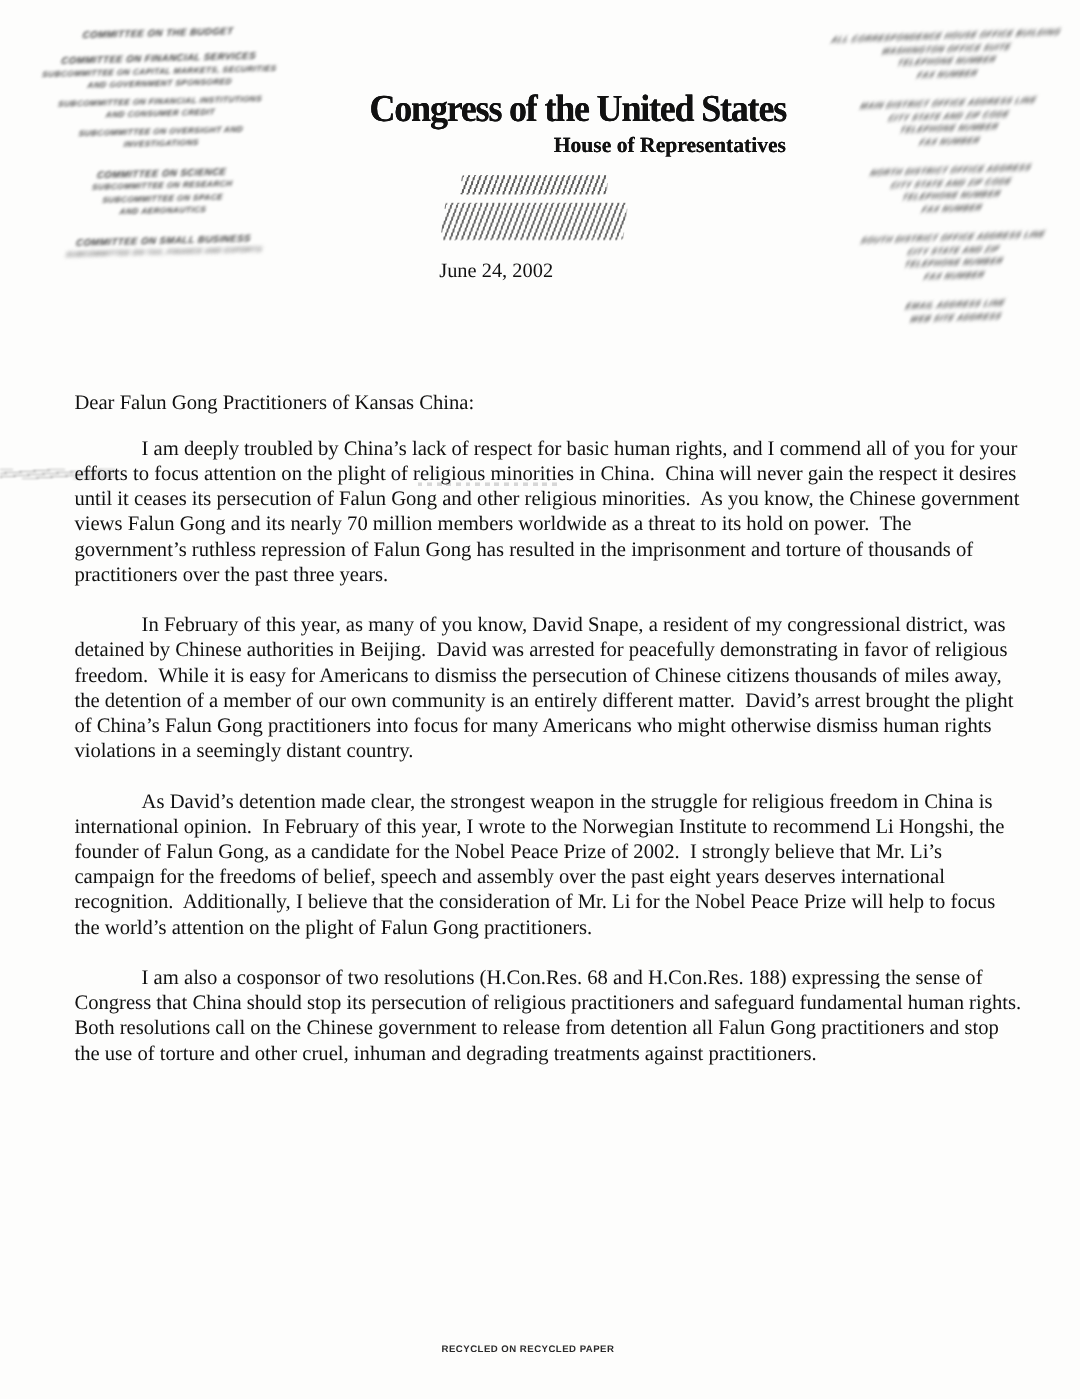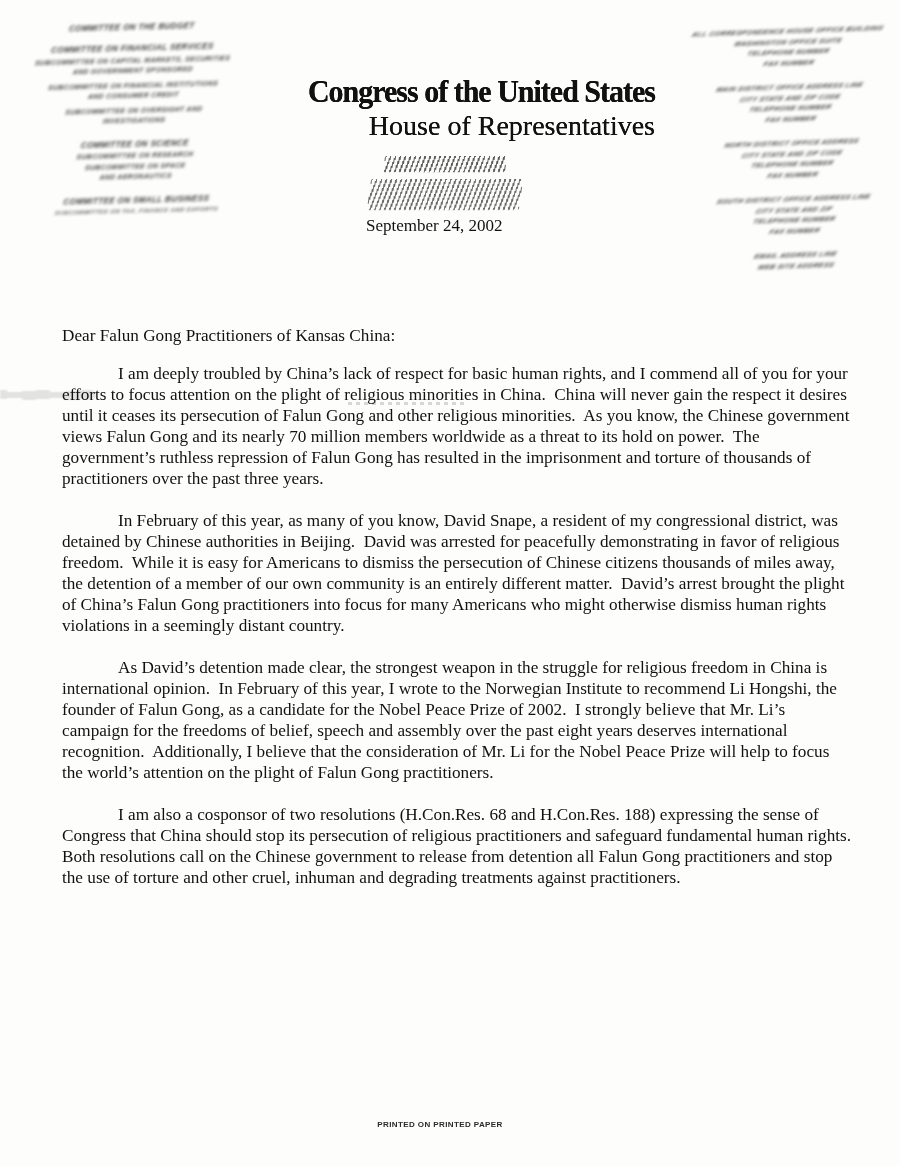--- a/index.html
+++ b/index.html
@@ -26,21 +26,21 @@
   .right-group{margin-top:14px;}
   .right-group:first-child{margin-top:0;}
 
   
   .center-block{position:absolute;left:255px;top:76px;width:400px;text-align:right;}
   .org1{
     font-size:30px;font-weight:bold;letter-spacing:-1px;line-height:1.0;
     text-shadow:0 0 .5px #000;transform:scaleY(1.06);
   }
   .org2{
-    font-size:28px;font-weight:normal;margin-top:6px;line-height:1.0;
+    font-size:18px;font-weight:bold;margin-top:6px;line-height:1.0;
     text-shadow:0 0 .5px #000;
   }
   .scratch{
     margin:0 auto;border-radius:2px;transform:skewX(-8deg) translateX(-10px);
     background:repeating-linear-gradient(104deg,
       rgba(45,45,45,.78) 0px, rgba(45,45,45,.78) 1.6px,
       rgba(255,255,255,0) 1.6px, rgba(255,255,255,0) 4.8px);
     filter:blur(.6px);
   }
   .scratch1{margin-top:16px;width:122px;height:16px;}
@@ -124,32 +124,32 @@
         <div class="blur-line">CITY STATE AND ZIP</div>
         <div class="blur-line">TELEPHONE NUMBER</div>
         <div class="blur-line">FAX NUMBER</div>
       </div>
       <div class="right-group">
         <div class="blur-line">EMAIL ADDRESS LINE</div>
         <div class="blur-line">WEB SITE ADDRESS</div>
       </div>
     </div>
 
-  <div class="date">September 24, 2002</div>
+  <div class="date">June 24, 2002</div>
 
   <div class="smudge"></div>
   <div class="artifact"></div>
 
   <div class="body">
     <p class="salutation">Dear Falun Gong Practitioners of Kansas China:</p>
     <div>
         <p>I am deeply troubled by China’s lack of respect for basic human rights, and I commend all of you for your efforts to focus attention on the plight of religious minorities in China.  China will never gain the respect it desires until it ceases its persecution of Falun Gong and other religious minorities.  As you know, the Chinese government views Falun Gong and its nearly 70 million members worldwide as a threat to its hold on power.  The government’s ruthless repression of Falun Gong has resulted in the imprisonment and torture of thousands of practitioners over the past three years.</p>
         <p>In February of this year, as many of you know, David Snape, a resident of my congressional district, was detained by Chinese authorities in Beijing.  David was arrested for peacefully demonstrating in favor of religious freedom.  While it is easy for Americans to dismiss the persecution of Chinese citizens thousands of miles away, the detention of a member of our own community is an entirely different matter.  David’s arrest brought the plight of China’s Falun Gong practitioners into focus for many Americans who might otherwise dismiss human rights violations in a seemingly distant country.</p>
         <p>As David’s detention made clear, the strongest weapon in the struggle for religious freedom in China is international opinion.  In February of this year, I wrote to the Norwegian Institute to recommend Li Hongshi, the founder of Falun Gong, as a candidate for the Nobel Peace Prize of 2002.  I strongly believe that Mr. Li’s campaign for the freedoms of belief, speech and assembly over the past eight years deserves international recognition.  Additionally, I believe that the consideration of Mr. Li for the Nobel Peace Prize will help to focus the world’s attention on the plight of Falun Gong practitioners.</p>
         <p>I am also a cosponsor of two resolutions (H.Con.Res. 68 and H.Con.Res. 188) expressing the sense of Congress that China should stop its persecution of religious practitioners and safeguard fundamental human rights.  Both resolutions call on the Chinese government to release from detention all Falun Gong practitioners and stop the use of torture and other cruel, inhuman and degrading treatments against practitioners.</p>
       </div>
   </div>
 
   <div class="footer">
-    <div>PRINTED ON PRINTED PAPER</div>
+    <div>RECYCLED ON RECYCLED PAPER</div>
   </div>
 
 </div>
 
 </body></html>

